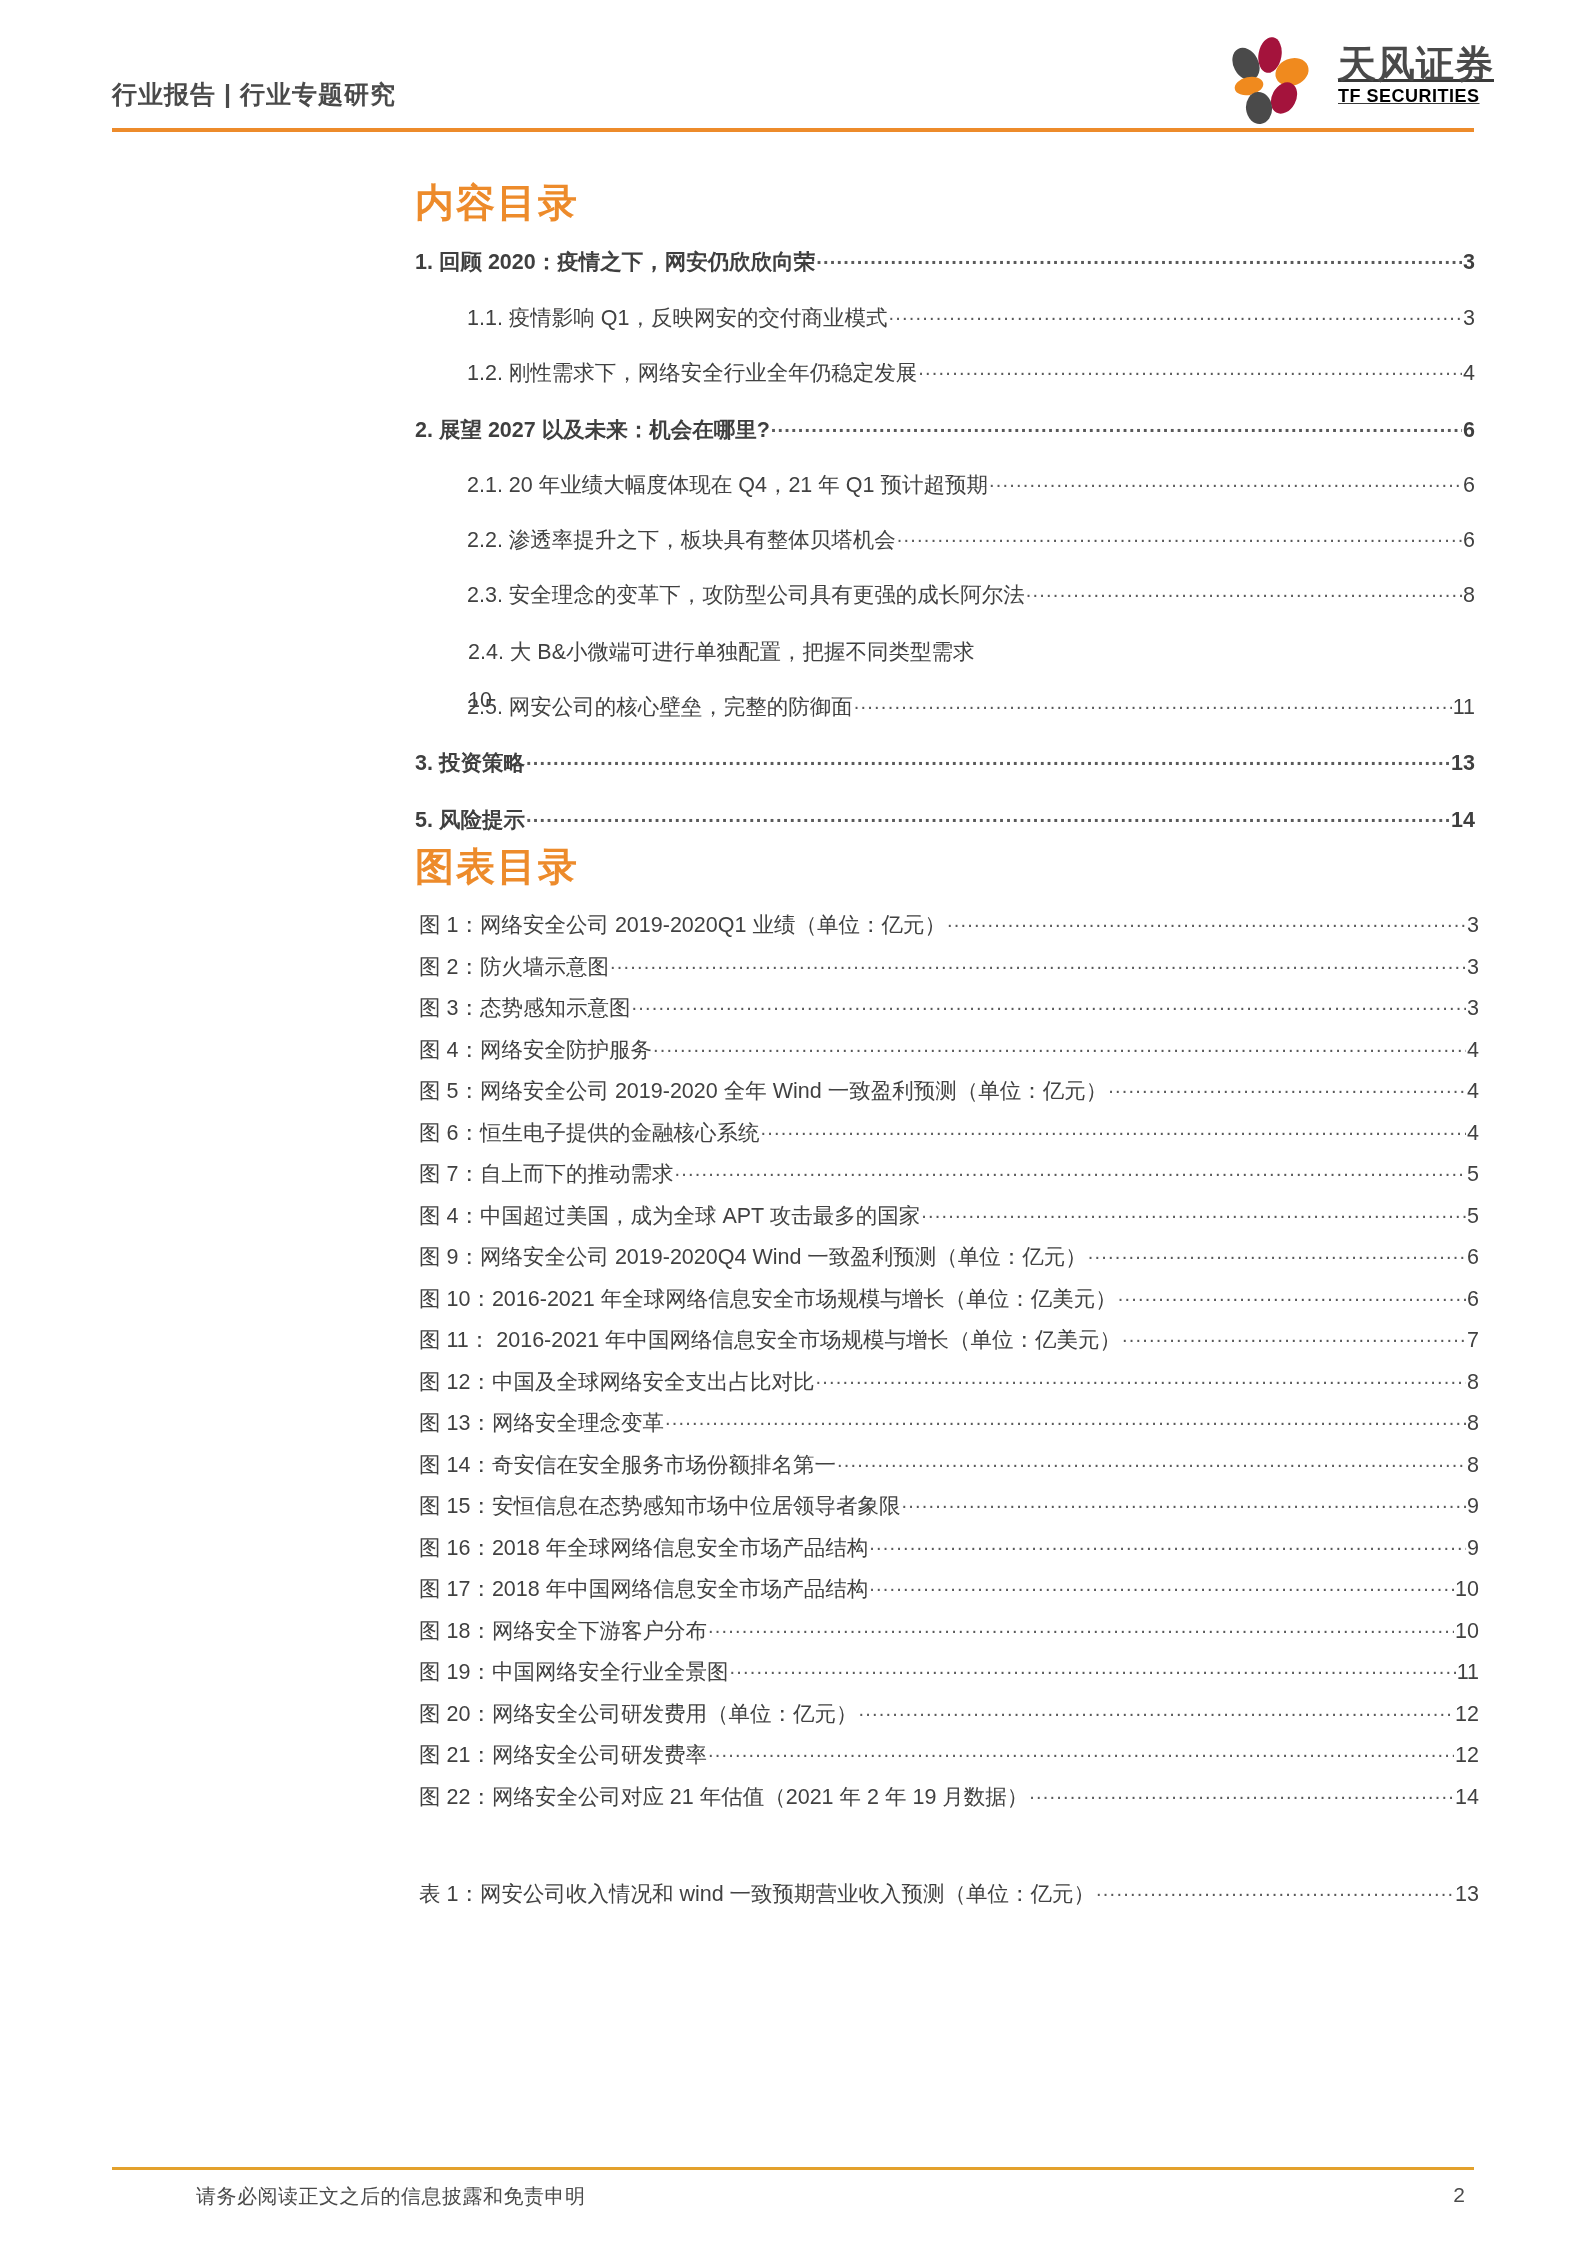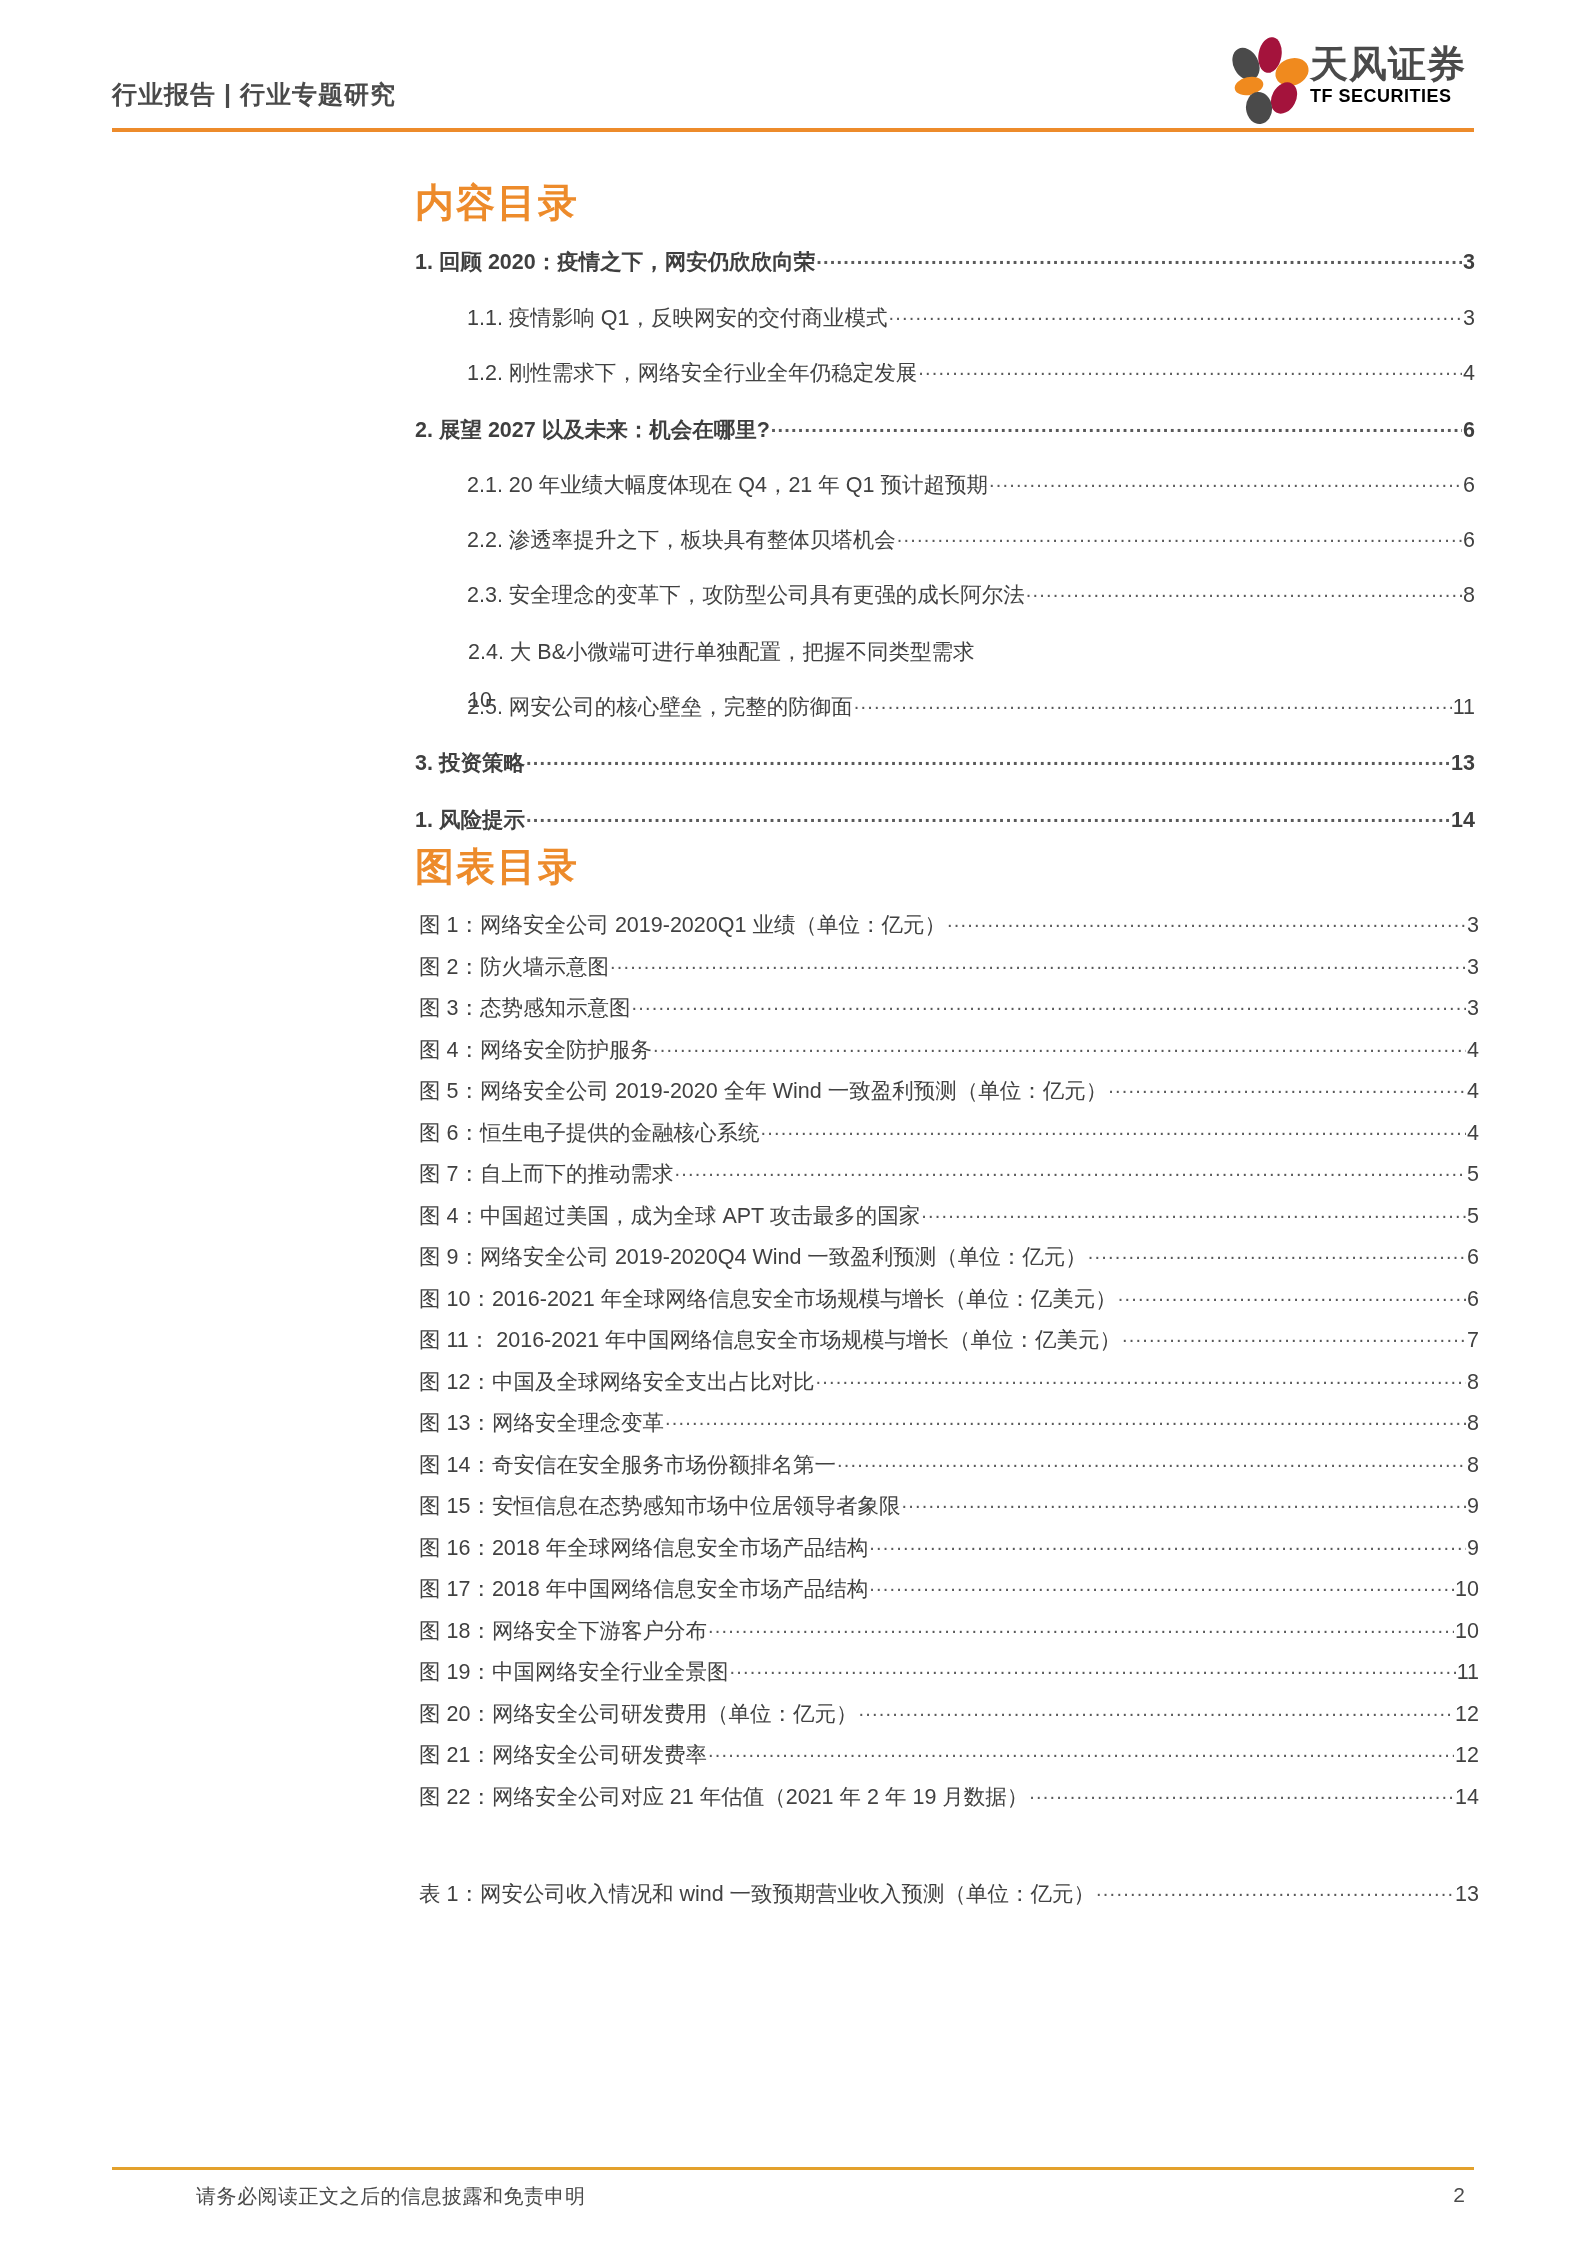--- a/index.html
+++ b/index.html
@@ -60,23 +60,24 @@
   }
   .logo-mark {
     position: absolute;
     left: 0;
     top: 0;
     width: 86px;
     height: 88px;
   }
   .logo-text {
     position: absolute;
-    left: 82px;
+    left: 110px;
     top: 6px;
     width: 160px;
+    text-decoration: underline;
   }
   .logo-cn {
     font-size: 38px;
     font-weight: 700;
     color: #4a4a4a;
     letter-spacing: 1px;
     line-height: 44px;
     white-space: nowrap;
   }
   .logo-en {
@@ -275,21 +276,21 @@
           <span class="toc-label">2.5. 网安公司的核心壁垒，完整的防御面</span>
           <span class="toc-leader"></span>
           <span class="toc-page">11</span>
         </div>
         <div class="toc-row level1" style="top: 748px;">
           <span class="toc-label">3. 投资策略</span>
           <span class="toc-leader"></span>
           <span class="toc-page">13</span>
         </div>
         <div class="toc-row level1" style="top: 805px;">
-          <span class="toc-label">1. 风险提示</span>
+          <span class="toc-label">5. 风险提示</span>
           <span class="toc-leader"></span>
           <span class="toc-page">14</span>
         </div>
       </div>
 
     <div class="section-heading" id="figures-heading">图表目录</div>
 
     <div id="fig-list">
         <div class="fig-row" style="top: 910px;">
           <span class="toc-label">图 1：网络安全公司 2019-2020Q1 业绩（单位：亿元）</span>

